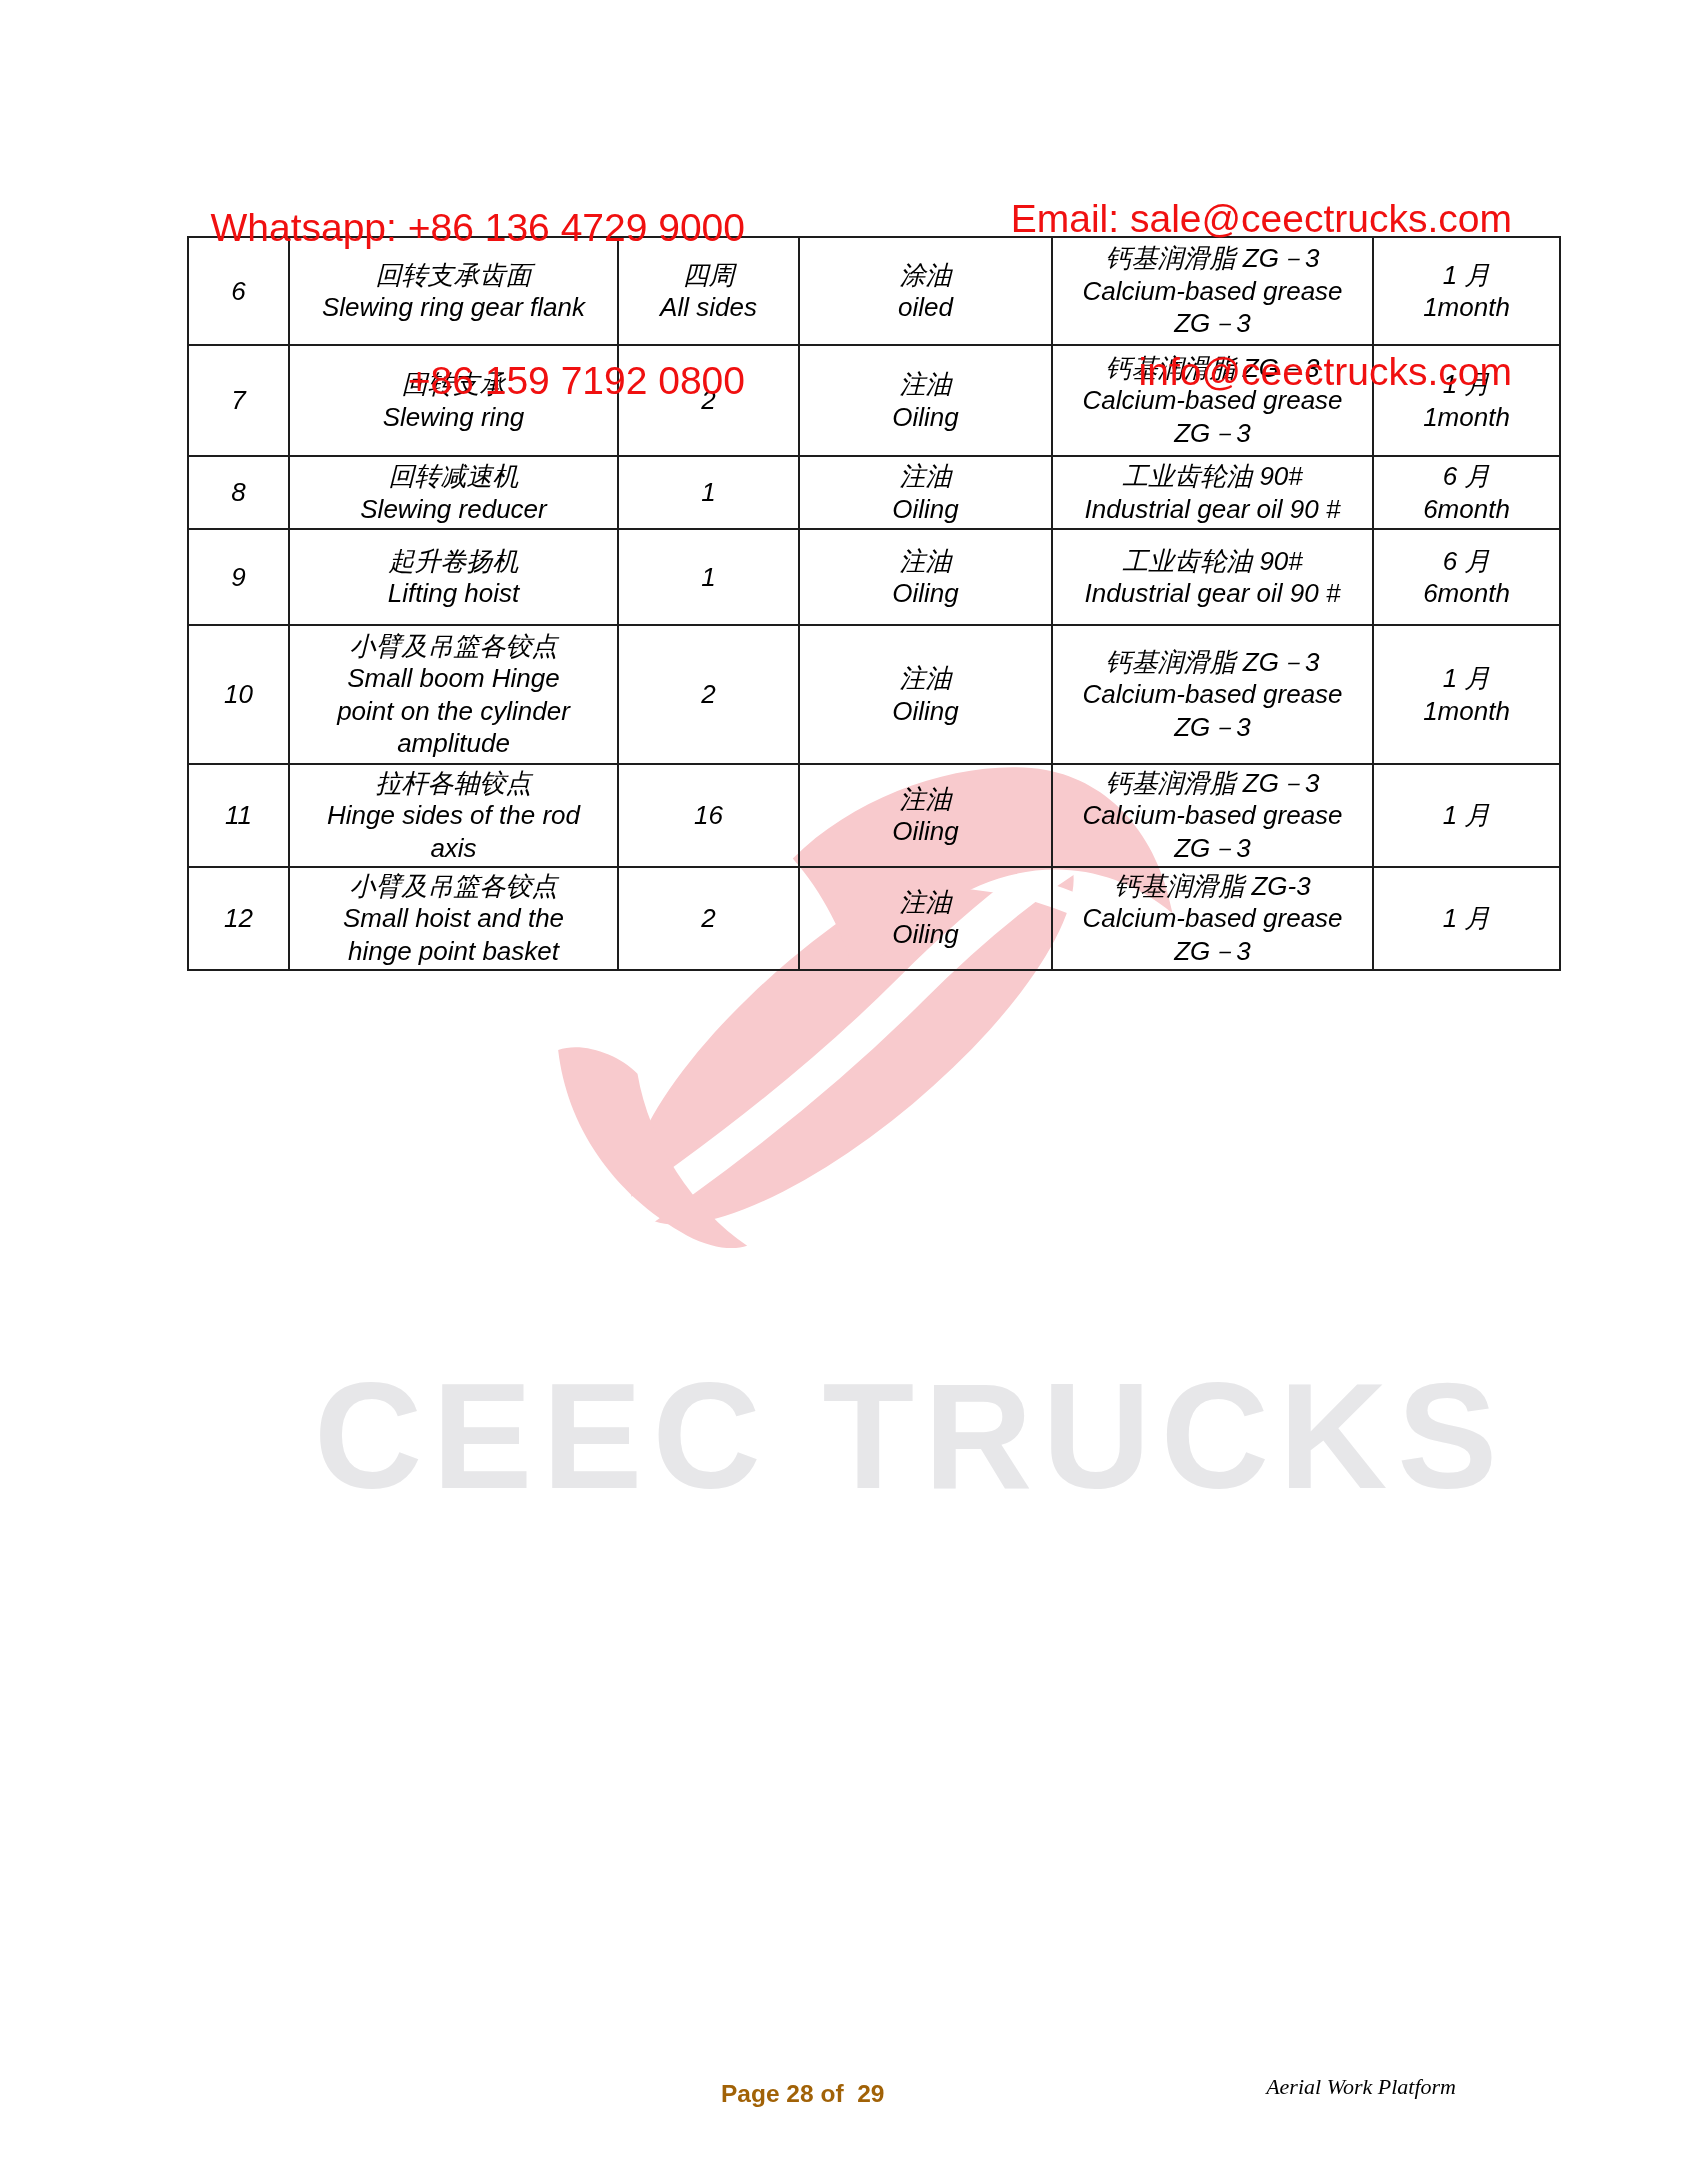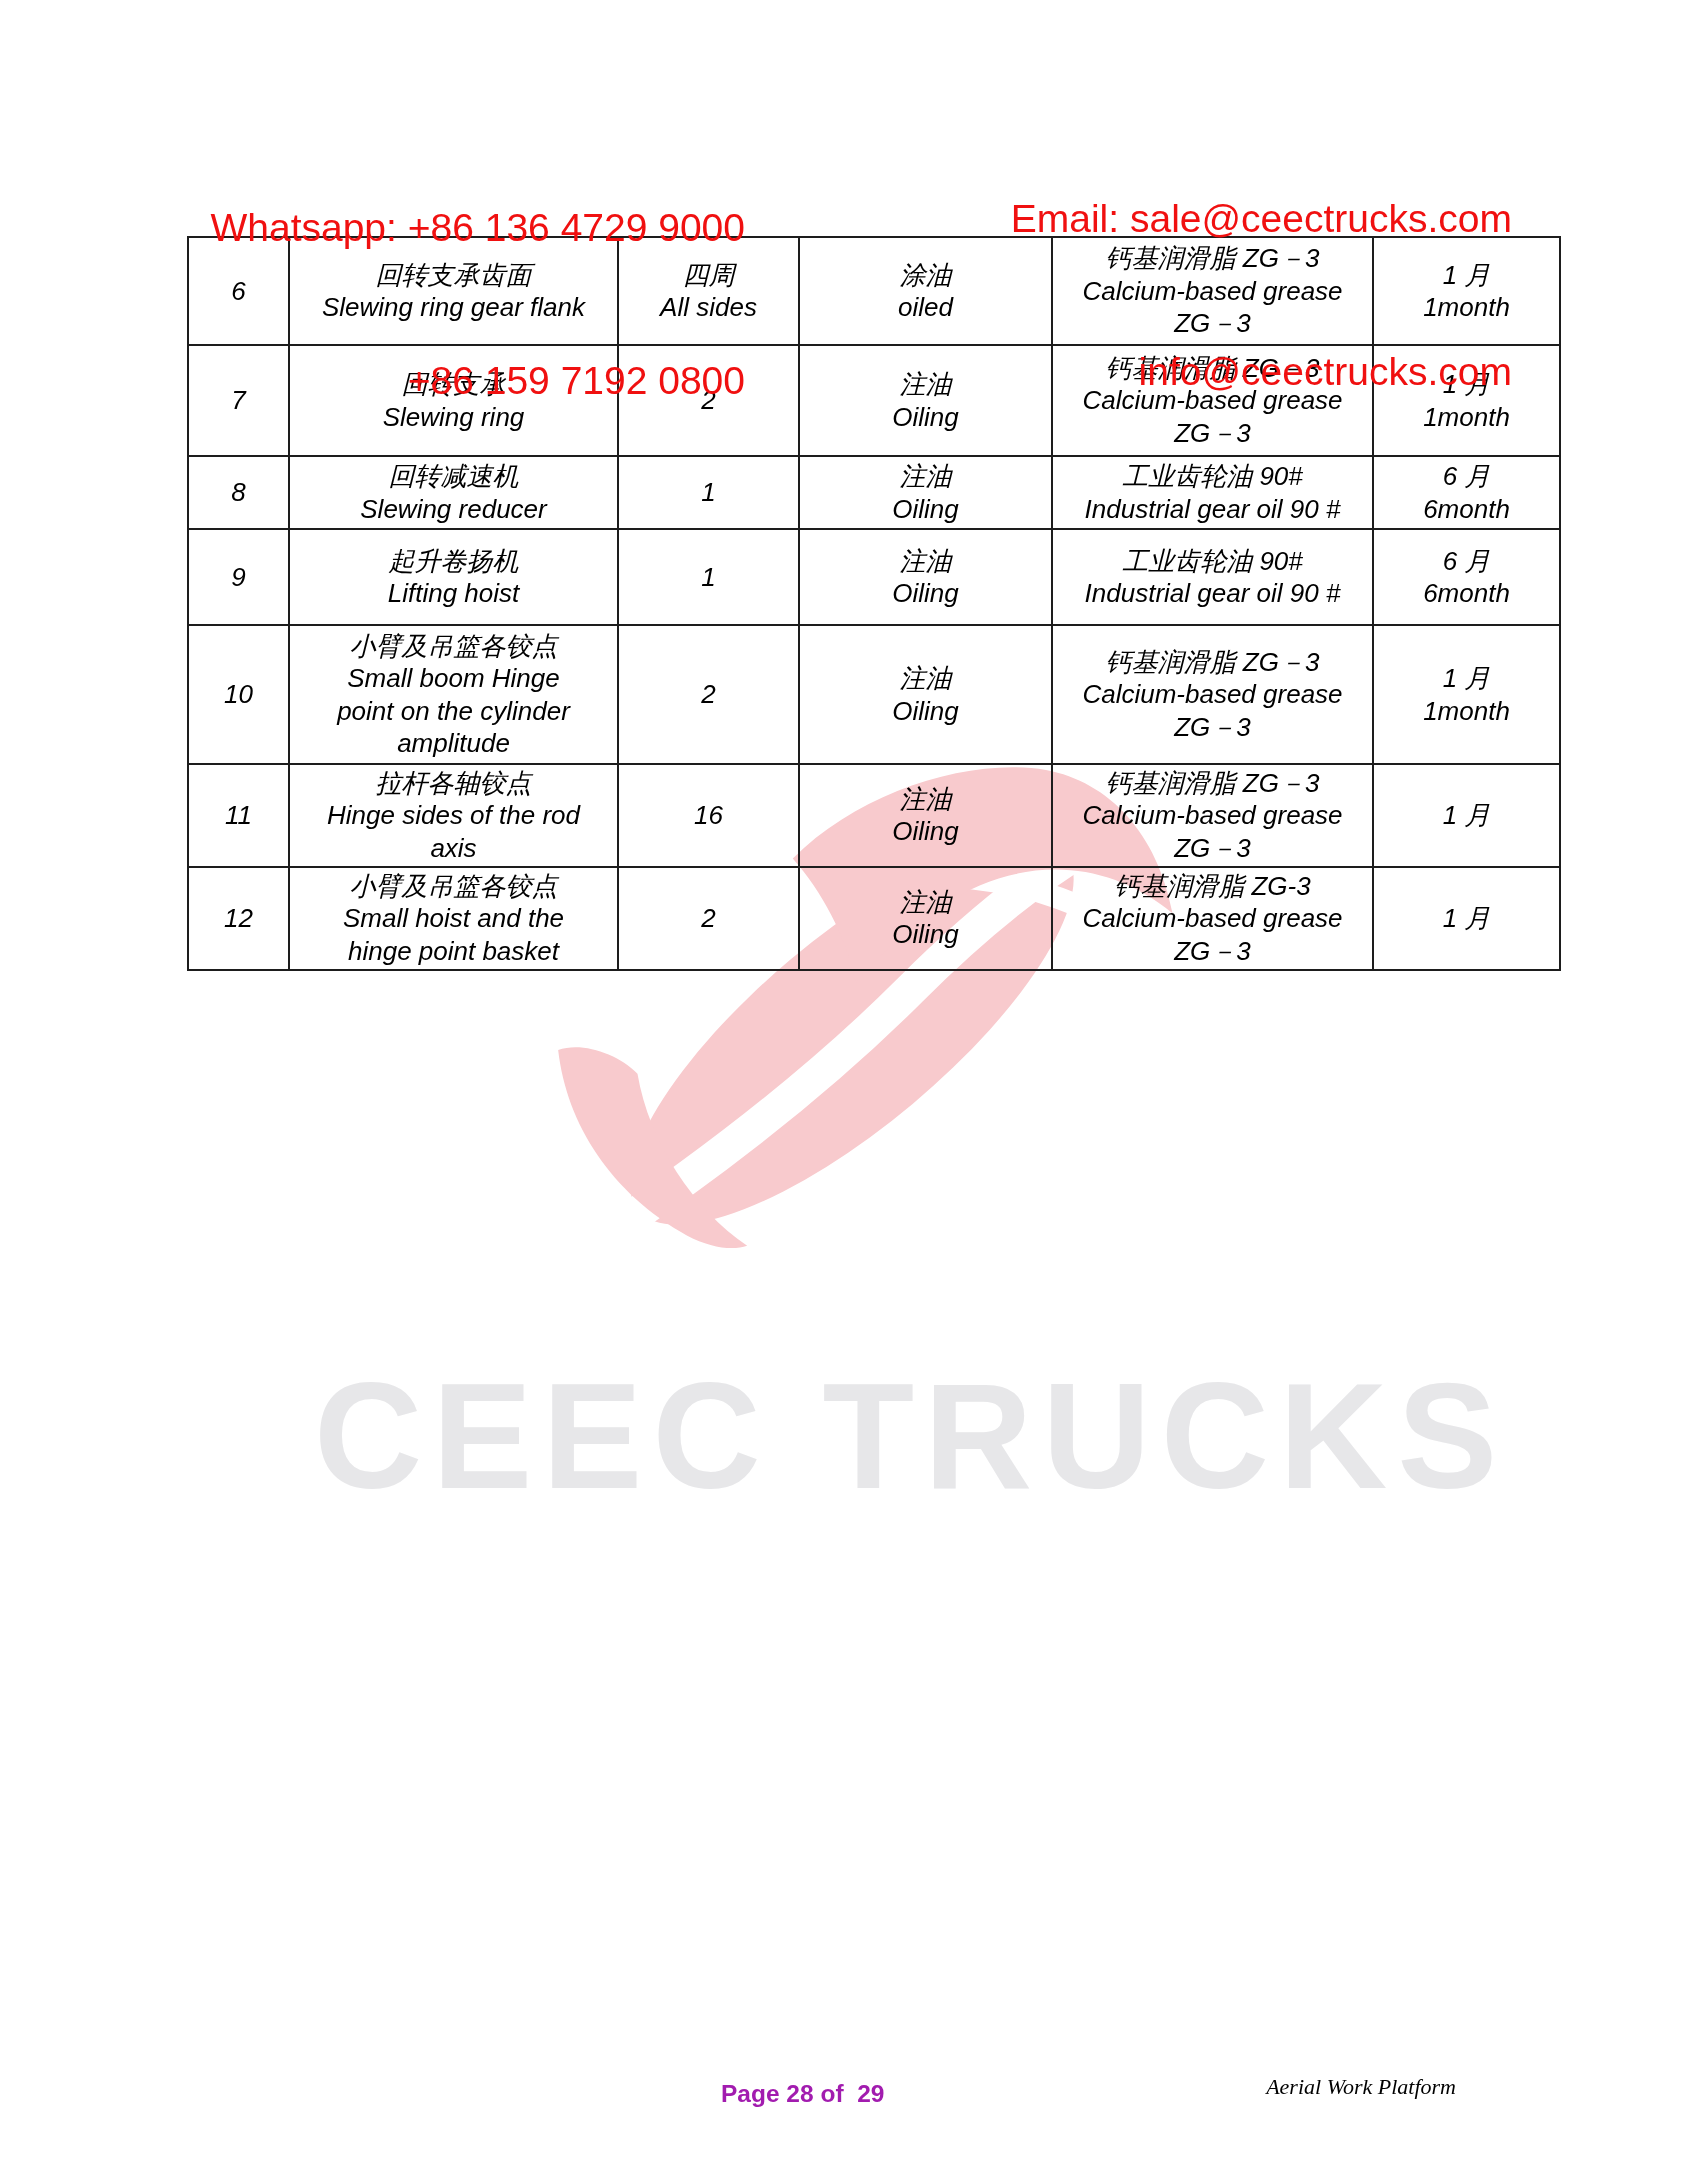--- a/index.html
+++ b/index.html
@@ -69,21 +69,21 @@
   table.maint tr:nth-child(1){height:108px;}
   table.maint tr:nth-child(2){height:111px;}
   table.maint tr:nth-child(3){height:73px;}
   table.maint tr:nth-child(4){height:96px;}
   table.maint tr:nth-child(5){height:139px;}
   table.maint tr:nth-child(6){height:96px;}
   table.maint tr:nth-child(7){height:98px;}
   
   .page-num{
     position:absolute;left:721px;top:2080px;
-    font-size:24.5px;font-weight:bold;color:#a21caf;
+    font-size:24.5px;font-weight:bold;color:#a16207;
     white-space:pre;z-index:3;
   }
   .doc-title{
     position:absolute;right:135px;top:2074px;
     font-family:"Liberation Serif", serif;
     font-style:italic;
     font-size:22px;color:#000;
     white-space:pre;z-index:3;
   }
 </style>

